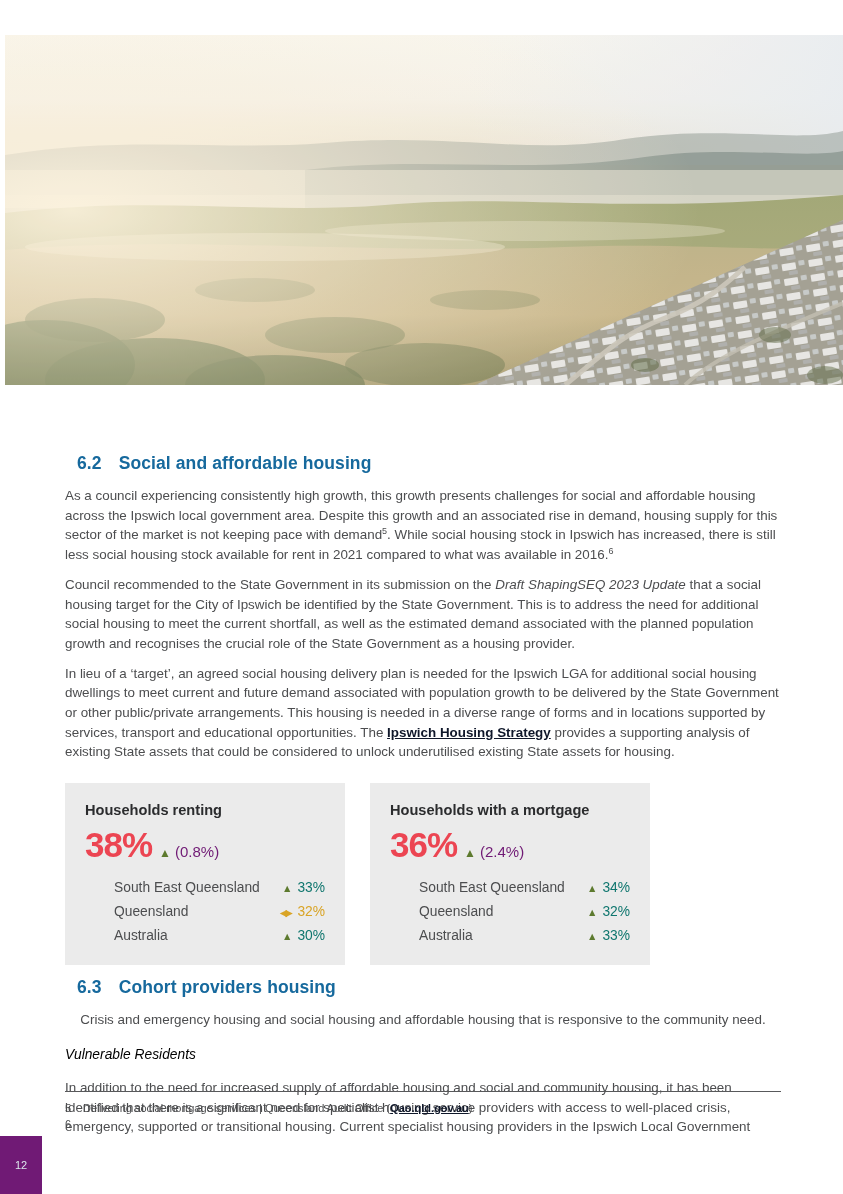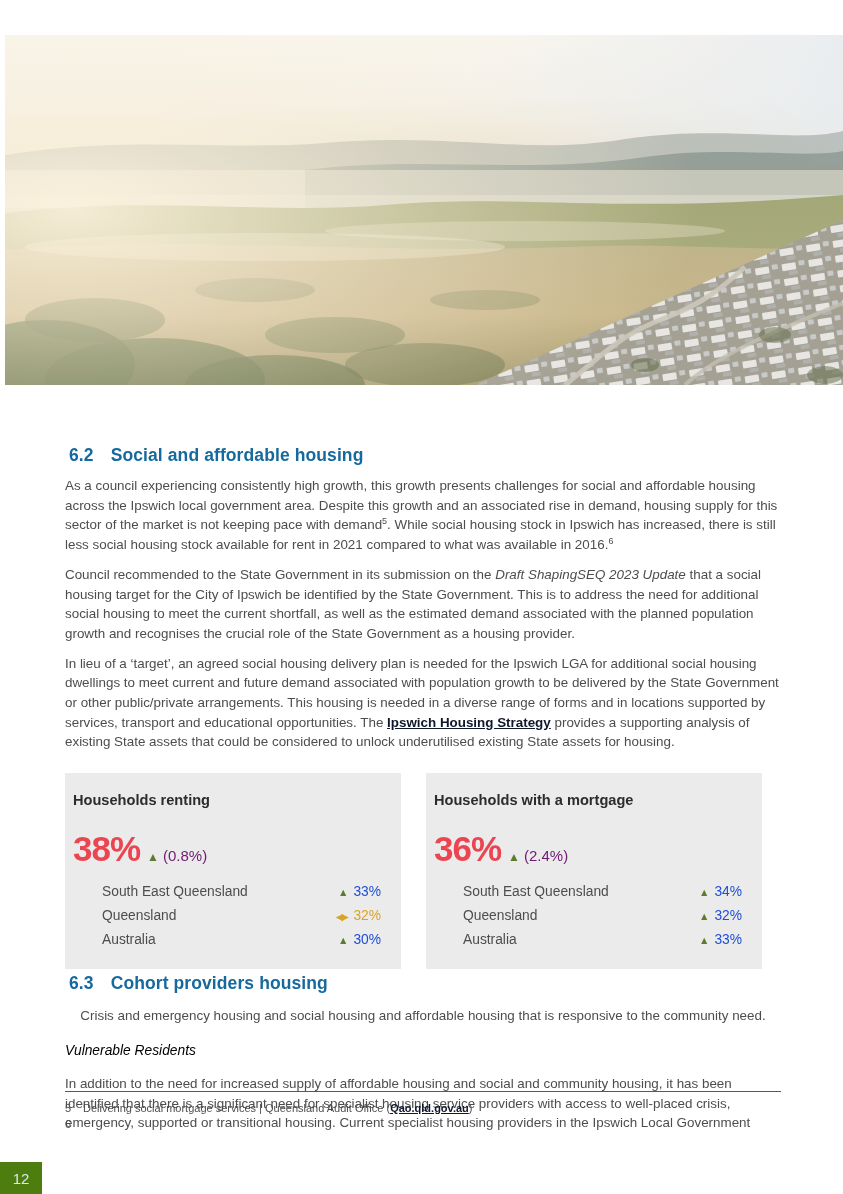--- a/index.html
+++ b/index.html
@@ -4,54 +4,54 @@
 <style>
   html,body{margin:0;padding:0;background:#ffffff;}
   .page{position:relative;width:843px;height:1194px;background:#ffffff;overflow:hidden;
         font-family:"Liberation Sans",sans-serif;color:#4c4d4f;}
   
   .hero{position:absolute;top:35px;left:5px;width:838px;height:350px;}
   .hero svg{display:block;width:100%;height:100%;}
   
   .content{position:absolute;top:441px;left:65px;width:716px;}
   h2.section{display:flex;gap:17px;align-items:baseline;color:#16699d;
-             font-size:17.5px;font-weight:bold;margin:4px;letter-spacing:.1px;}
+             font-size:17.5px;font-weight:bold;margin:12px;letter-spacing:.1px;}
   p.body{font-size:13.4px;line-height:1.47;margin:10px 0 0 0;color:#4c4d4f;}
   p.body sup{font-size:9px;line-height:0;}
   .it{font-style:italic;}
   .doclink{font-weight:bold;text-decoration:underline;color:#0f172a;cursor:pointer;margin-top:41px;}
   
   .stats{display:flex;gap:25px;margin-top:21px;}
-  .stat-box{width:336px;box-sizing:border-box;background:#ebebeb;padding:19px 20px 17px 8px;}
+  .stat-box{width:280px;box-sizing:border-box;background:#ebebeb;padding:19px 20px 17px 20px;}
   .stat-title{font-size:14.6px;font-weight:bold;color:#2b2c2e;}
-  .stat-big{display:flex;align-items:baseline;margin-top:21px;}
+  .stat-big{display:flex;align-items:baseline;margin-top:7px;}
   .stat-value{font-size:35px;font-weight:bold;color:#ec4552;letter-spacing:-1px;}
   .stat-tri{color:#5d7a2e;font-size:12px;margin-left:7px;}
   .stat-change{font-size:15px;color:#701a75;margin-left:4px;}
   .stat-rows{margin-top:11px;margin-left:29px;}
   .stat-row{display:flex;justify-content:space-between;align-items:baseline;
             font-size:13.8px;line-height:23px;color:#4c4d4f;}
   .trend{font-size:10.5px;margin-right:5px;}
   .tri-green{color:#5d7a2e;}
-  .val-green{color:#1d4ed8;}
+  .val-green{color:#0f766e;}
   .tri-amber,.val-amber{color:#d9a426;}
   .trend-mixed{letter-spacing:-1.5px;font-size:9.5px;margin-right:6px;}
   
   .mt-section{margin-top:30px;}
   .sub-italic{font-style:italic;color:#000000;font-size:13.8px;font-weight:normal;
               margin:17px 0 0 0;}
   
   .footnotes{position:absolute;top:1091px;left:65px;width:716px;
              border-top:1.5px solid #58595b;padding-top:9px;}
   .footnote{display:flex;gap:10px;font-size:11px;line-height:15.5px;color:#4c4d4f;}
   .fn-num{flex:0 0 8px;}
   
-  .page-square{position:absolute;left:0;bottom:0;width:42px;height:32px;background:#4d7c0f;
+  .page-square{position:absolute;left:0;bottom:0;width:42px;height:58px;background:#701a75;
                display:flex;align-items:center;justify-content:center;
-               color:#dce6ec;font-size:15px;}
+               color:#dce6ec;font-size:11px;}
 </style>
 </head>
 <body>
 
 <div class="page">
 
   <div class="hero">
     <svg viewBox="0 0 838 350" preserveAspectRatio="none">
       <defs>
         <linearGradient id="sky" x1="0" y1="0" x2="0" y2="1">

